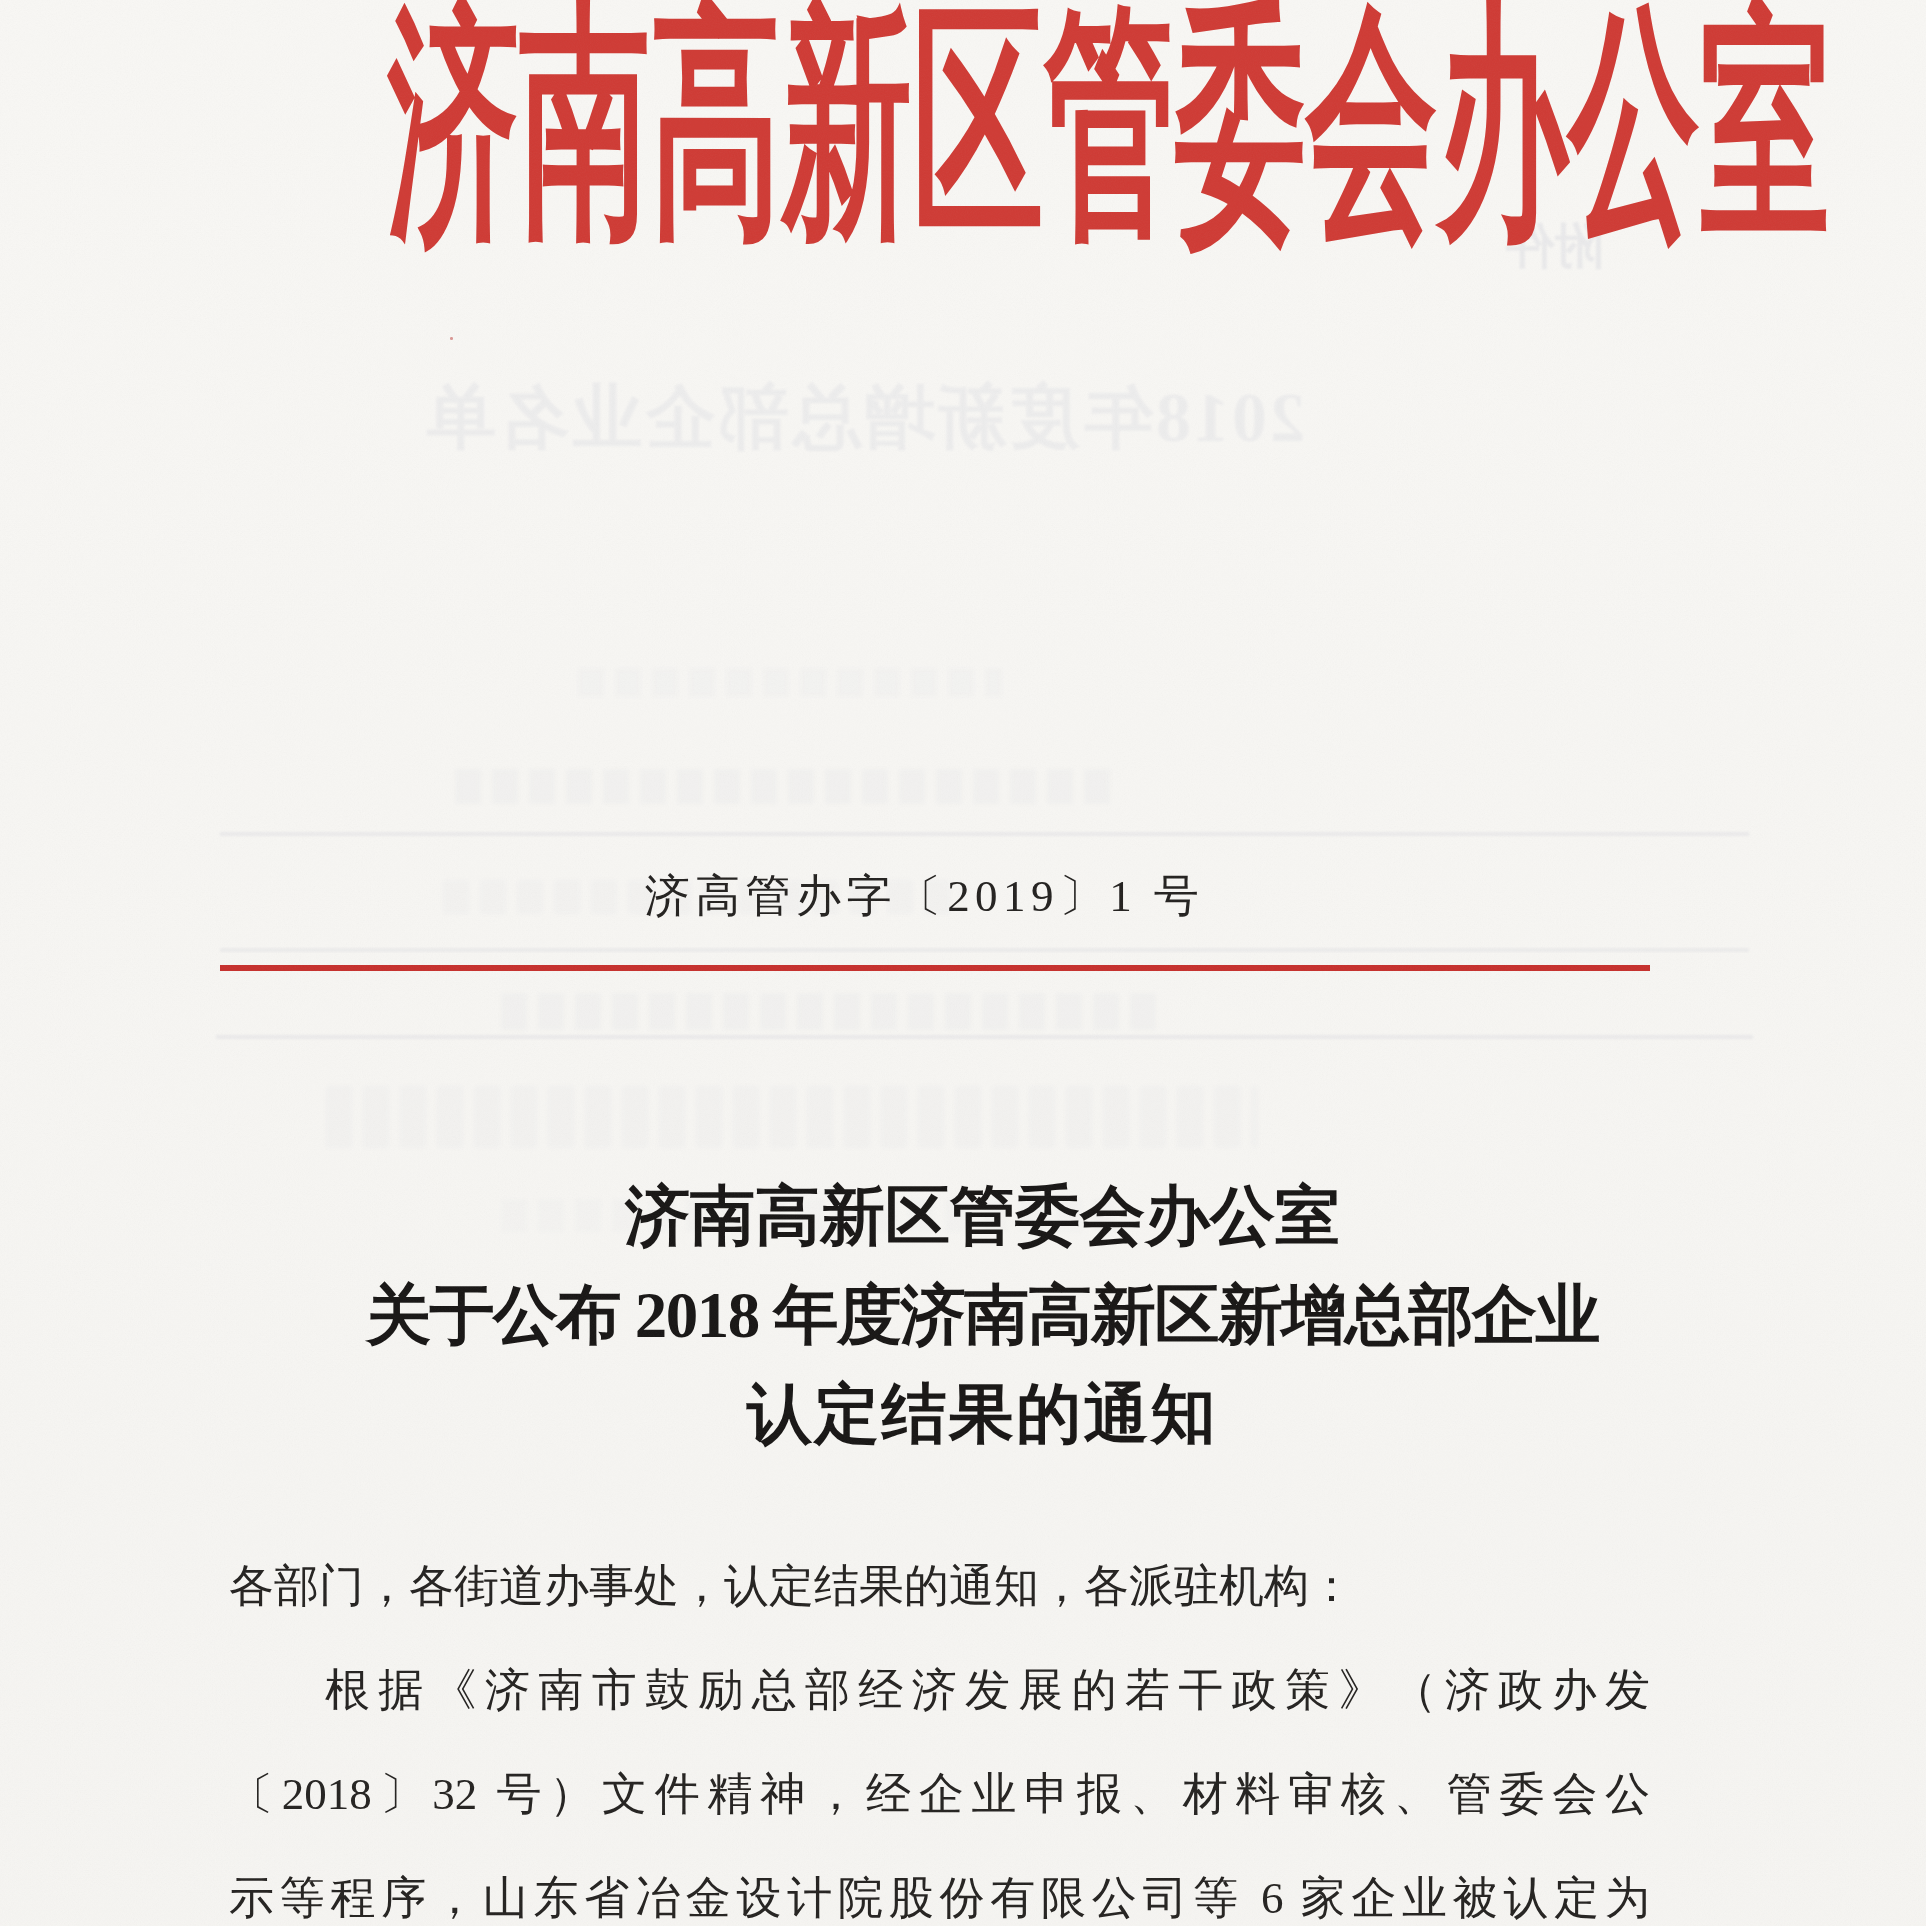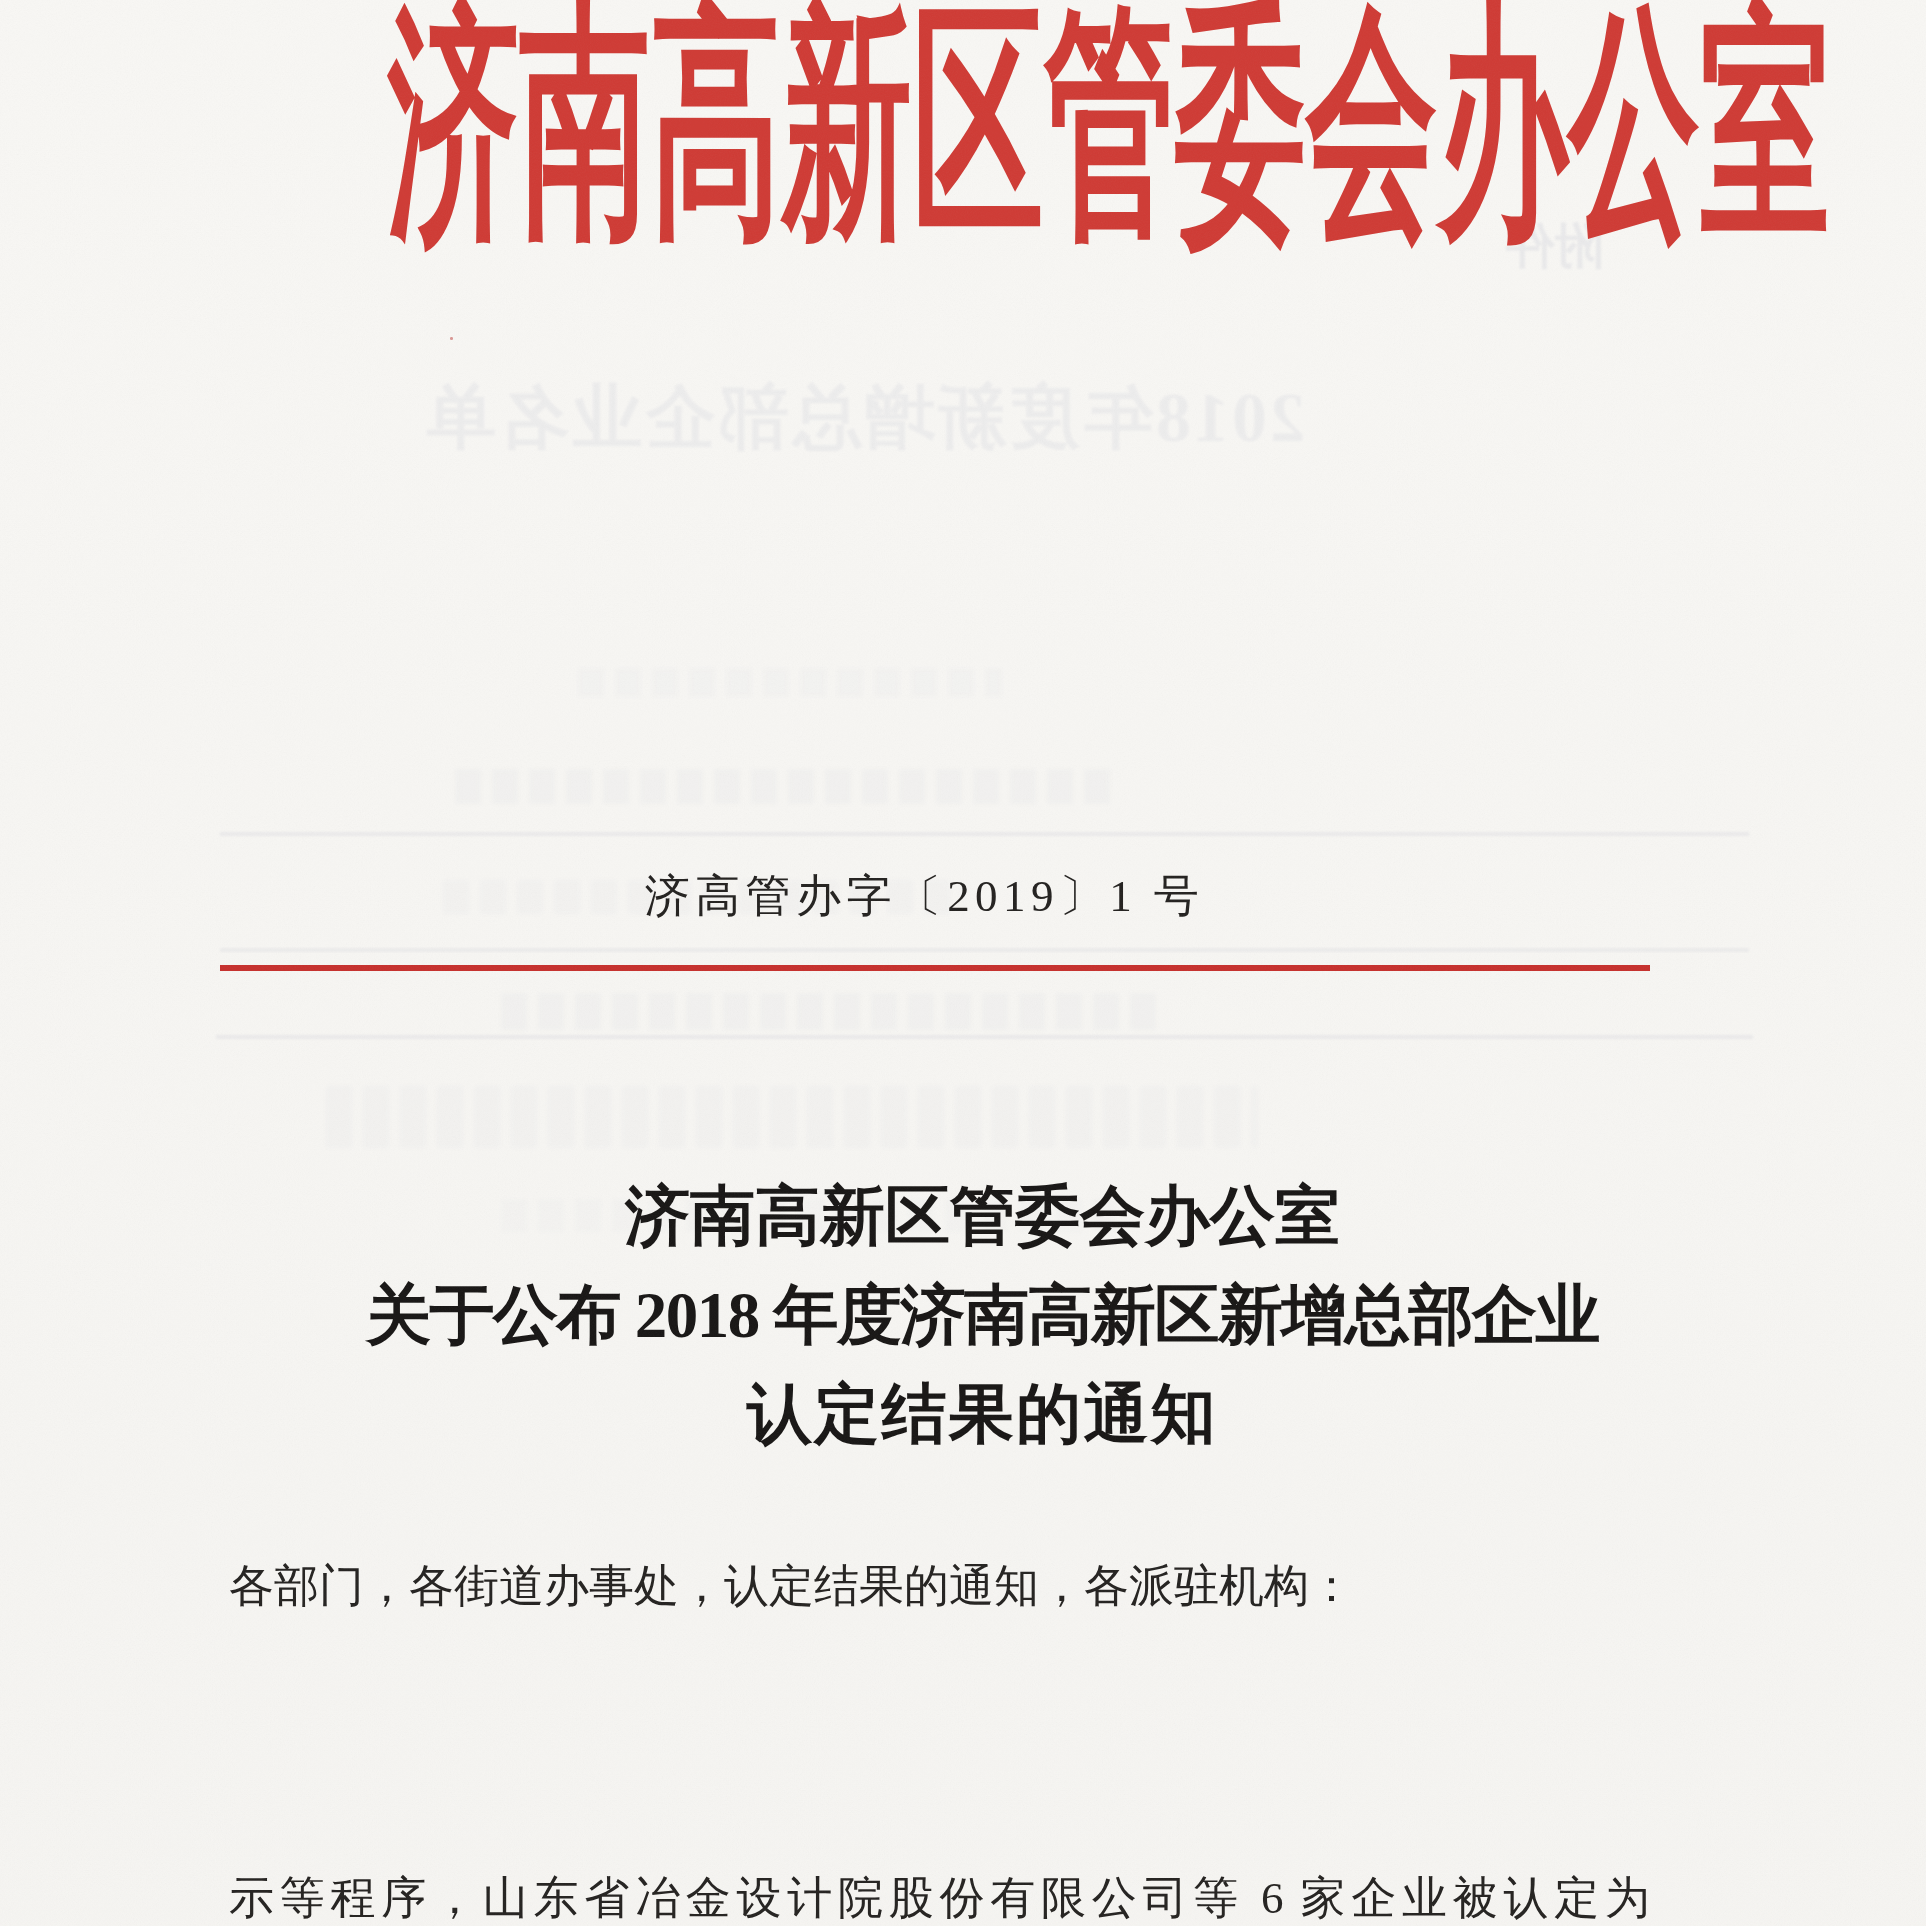--- a/index.html
+++ b/index.html
@@ -108,20 +108,22 @@
   <div id="doc-number" class="abs">济高管办字〔2019〕1 号</div>
 
   <div id="red-rule" class="abs"></div>
 
   <div class="abs notice-title" style="top:1180px;">济南高新区管委会办公室</div>
   <div class="abs notice-title" style="top:1279px; letter-spacing:-1.5px;">关于公布 2018 年度济南高新区新增总部企业</div>
   <div class="abs notice-title" style="top:1378px; letter-spacing:2.3px;">认定结果的通知</div>
 
   <div class="abs body-line" style="top:1557px;">各部门，各街道办事处，认定结果的通知，各派驻机构：</div>
 
+  <div class="abs body-line justified" style="top:1661px; text-indent:96px;">根据《济南市鼓励总部经济发展的若干政策》（济政办发</div>
+  <div class="abs body-line justified" style="top:1765px;">〔2018〕32 号）文件精神，经企业申报、材料审核、管委会公</div>
   <div class="abs body-line justified" style="top:1869px;">示等程序，山东省冶金设计院股份有限公司等 6 家企业被认定为</div>
 
   <div class="abs speck" style="left:450px; top:337px; width:2.7px; height:2.7px; background:rgba(190,60,55,0.5);"></div>
 
   <svg id="noise-svg" class="abs" width="1965" height="2702" viewBox="0 0 5100 7015">
     <filter id="grain">
       <feTurbulence type="fractalNoise" baseFrequency="0.38" numOctaves="2" seed="11"></feTurbulence>
       <feColorMatrix type="saturate" values="0"></feColorMatrix>
     </filter>
     <rect width="5100" height="7015" filter="url(#grain)"></rect>

